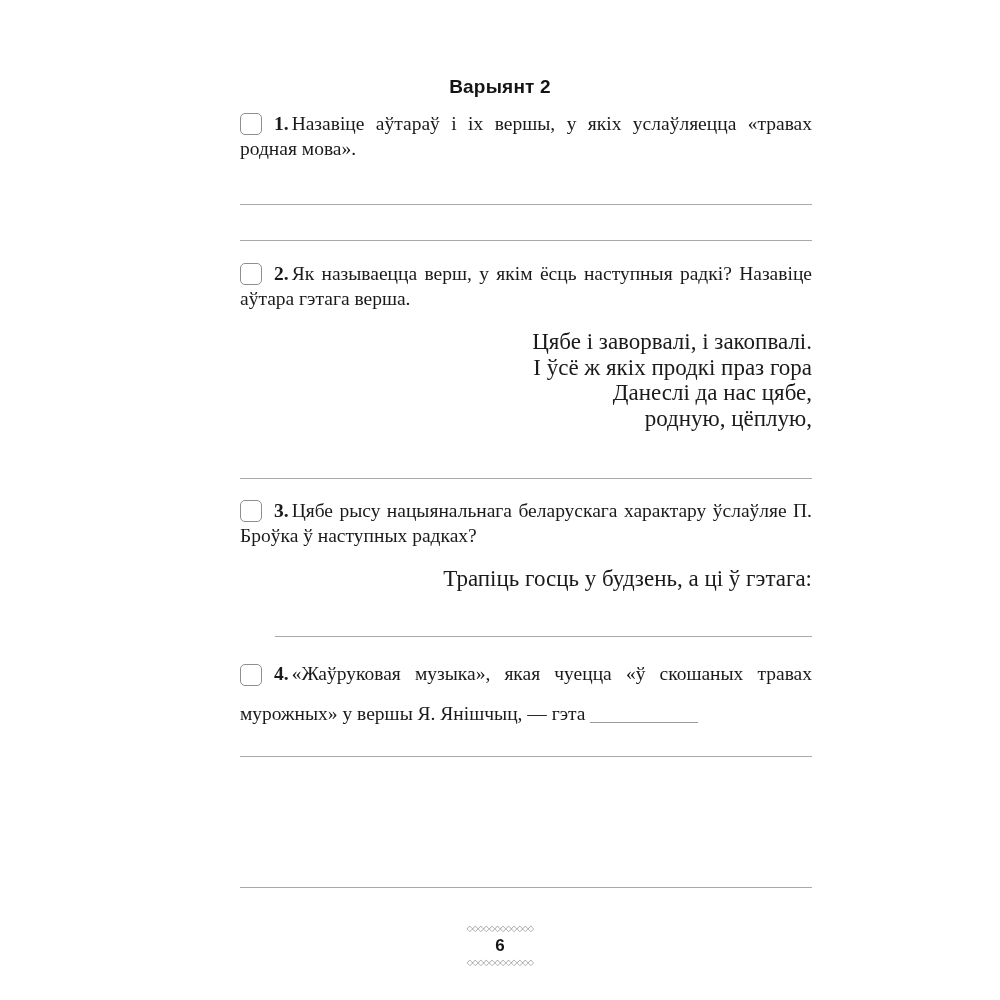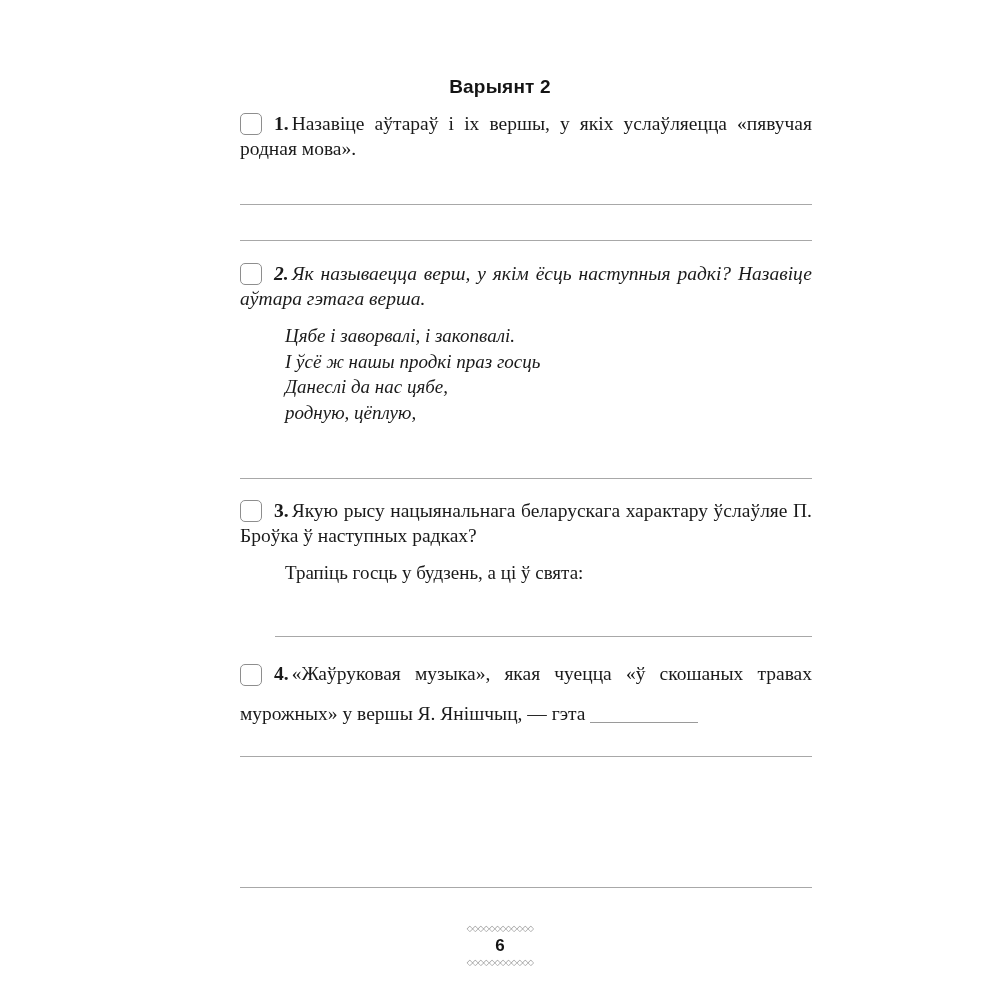--- a/index.html
+++ b/index.html
@@ -63,25 +63,26 @@
     box-sizing: border-box;
   }
 
   .q-num {
     font-weight: bold;
     font-size: 19.5px;
     margin-right: 3px;
   }
 
   .poem {
-    margin-top: 12px;
+    margin-top: 18px;
     padding-left: 45px;
-    font-size: 19px;
+    font-size: 23px;
     line-height: 25.5px;
     color: #1a1a1a;
+    text-align: right;
   }
   .poem .verse { white-space: pre; }
   .blank-inline {
     display: inline-block;
     width: 108px;
     border-bottom: 1.4px solid #9a9a9a;
     vertical-align: -3px;
     margin-left: 4px;
   }
 
@@ -121,45 +122,45 @@
 </style>
 </head>
 <body>
 
 <div class="page">
 
   <div class="page-title">Варыянт 2</div>
 
   <div class="question" style="position:absolute; left:240px; top:95px; width:572px;">
     <div class="q-body">
-      <span class="checkbox"></span><span class="q-num">1.</span><span>Назавіце аўтараў і іх вершы, у якіх услаўляецца «пявучая родная мова».</span>
+      <span class="checkbox"></span><span class="q-num">1.</span><span>Назавіце аўтараў і іх вершы, у якіх услаўляецца «травах родная мова».</span>
     </div>
   </div>
   <div class="rule" style="left:240px; top:188px; width:572px;"></div>
   <div class="rule" style="left:240px; top:224px; width:572px;"></div>
 
-  <div class="question" style="position:absolute; left:240px; top:245px; width:572px;font-style:italic;">
+  <div class="question" style="position:absolute; left:240px; top:245px; width:572px;">
     <div class="q-body">
       <span class="checkbox"></span><span class="q-num">2.</span><span>Як называецца верш, у якім ёсць наступныя радкі? Назавіце аўтара гэтага верша.</span>
     </div>
     <div class="poem">
       <div class="verse">Цябе і заворвалі, і закопвалі.</div>
-      <div class="verse">І ўсё ж нашы продкі праз госць</div>
+      <div class="verse">І ўсё ж якіх продкі праз гора</div>
       <div class="verse">Данеслі да нас цябе,</div>
       <div class="verse">родную, цёплую,</div>
     </div>
   </div>
   <div class="rule" style="left:240px; top:462px; width:572px;"></div>
 
   <div class="question" style="position:absolute; left:240px; top:482px; width:572px;">
     <div class="q-body">
-      <span class="checkbox"></span><span class="q-num">3.</span><span>Якую рысу нацыянальнага беларускага характару ўслаўляе П. Броўка ў наступных радках?</span>
+      <span class="checkbox"></span><span class="q-num">3.</span><span>Цябе рысу нацыянальнага беларускага характару ўслаўляе П. Броўка ў наступных радках?</span>
     </div>
     <div class="poem">
-      <div class="verse">Трапіць госць у будзень, а ці ў свята:</div>
+      <div class="verse">Трапіць госць у будзень, а ці ў гэтага:</div>
     </div>
   </div>
   <div class="rule" style="left:275px; top:620px; width:537px;"></div>
 
   <div class="question" style="position:absolute; left:240px; top:638px; width:572px;">
     <div class="q-body loose">
       <span class="checkbox" style="margin-top:10px;"></span><span class="q-num">4.</span><span>«Жаўруковая музыка», якая чуецца «ў скошаных травах мурожных» у вершы Я. Янішчыц, — гэта</span><span class="blank-inline"></span>
     </div>
   </div>
   <div class="rule" style="left:240px; top:740px; width:572px;"></div>

